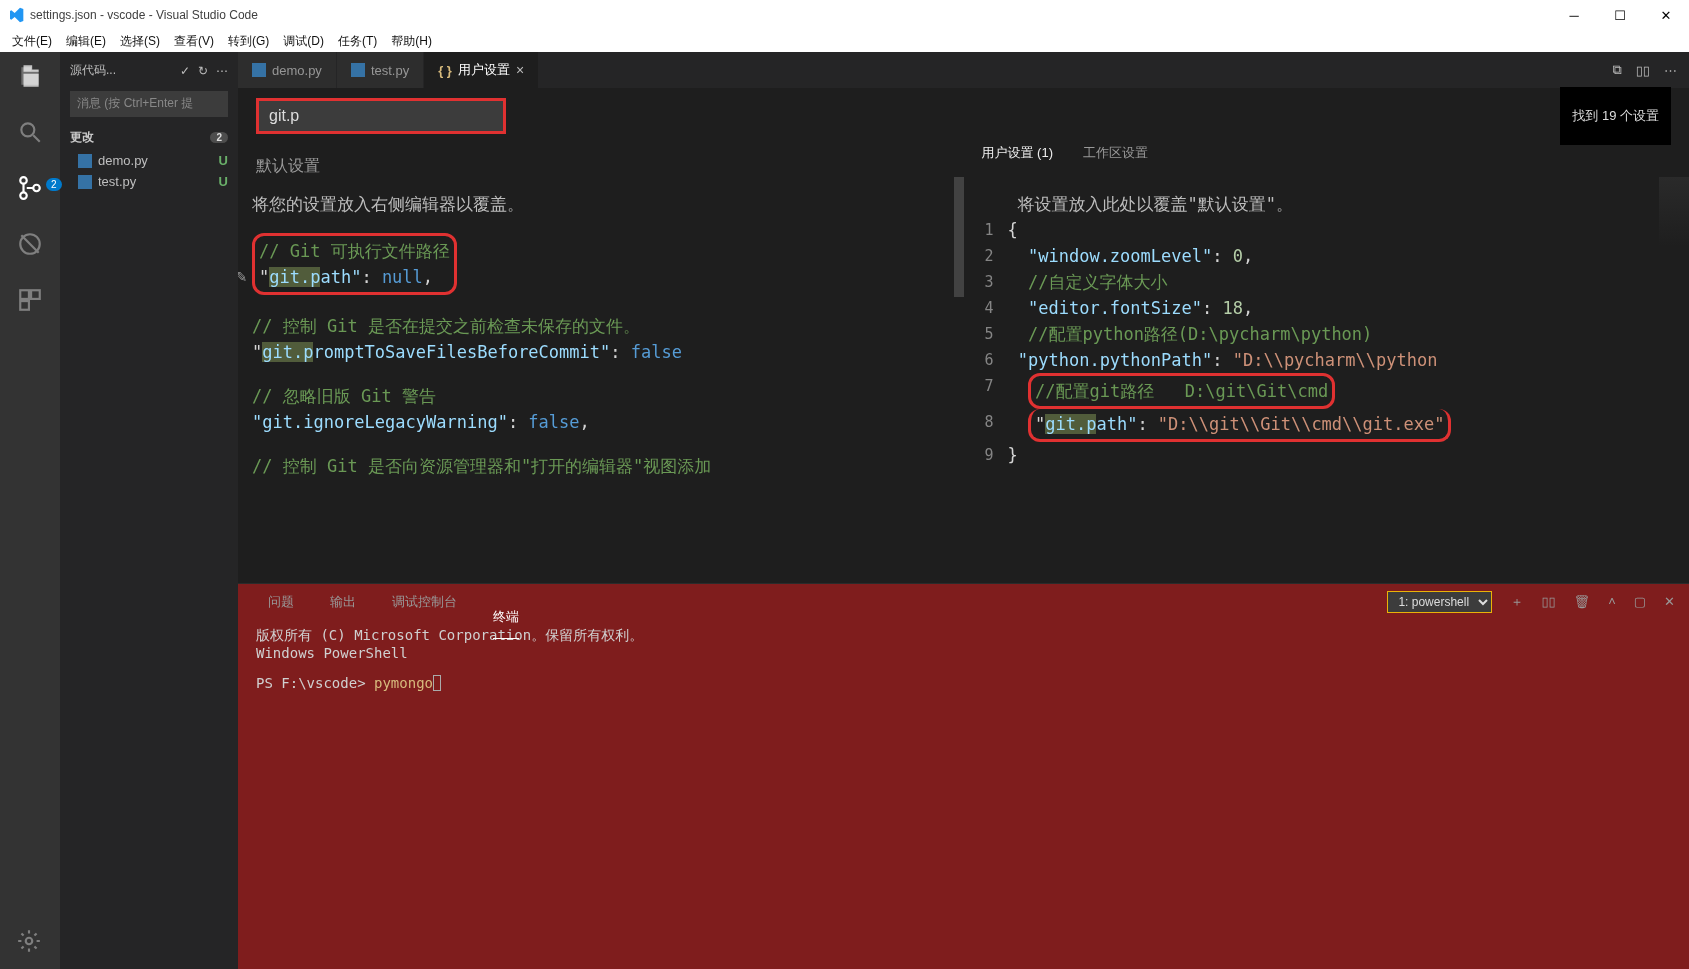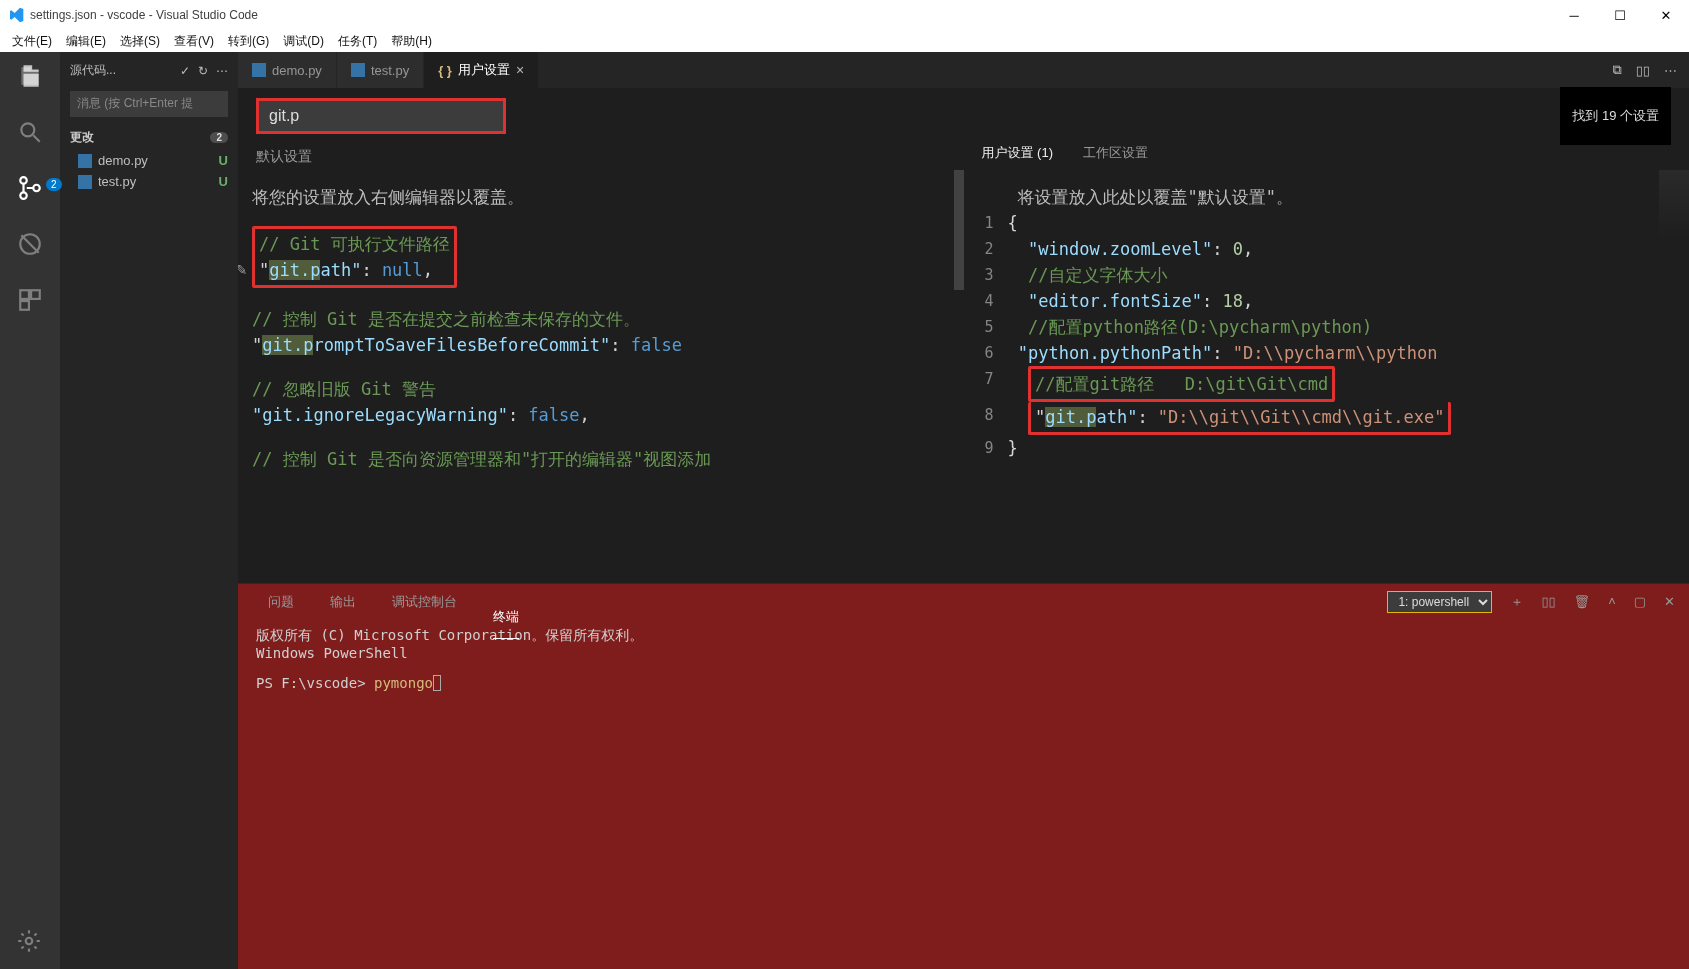--- a/index.html
+++ b/index.html
@@ -41,37 +41,37 @@
     .editorarea{ flex:1; display:flex; flex-direction:column; background:#1e1e1e; }
     .tabrow{ height:36px; background:#252526; display:flex; align-items:stretch; padding-left:0;}
     .tab{ display:flex; align-items:center; gap:6px; padding:0 14px; color:#969696; background:#2d2d2d; margin-right:1px; font-size:13px;}
     .tab.active{ background:#1e1e1e; color:#fff;}
     .tab .close{ color:#bbb; font-size:14px;}
     .tabrow .rtright{ margin-left:auto; display:flex; align-items:center; padding-right:12px; gap:14px; color:#bbb;}
     
     .searchbar{ height:56px; display:flex; align-items:center; padding:10px 18px; background:#1e1e1e;}
     .searchinput{ width:250px; height:36px; background:#3c3c3c; border:3px solid #e03131; color:#ddd; font-size:16px; padding:4px 10px; outline:none;}
     .foundlabel{ margin-left:auto; background:#000000; padding:20px 12px; color:#ddd; font-size:13px;}
-    .tabs2{ display:flex; padding:4px 18px 0 18px; gap:40px; font-size:14px; color:#999;}
+    .tabs2{ display:flex; padding:4px 18px 0 18px; gap:40px; font-size:16px; color:#999;margin-top:8px;}
     
     .split{ flex:1; display:flex; min-height:0; background:#1e1e1e; position:relative;}
     .pane{ flex:1; overflow:hidden; position:relative; font-family:Consolas,monospace; }
     .pane .inner{ padding:14px 24px 14px 14px; font-size:17px; line-height:26px;}
     .pane.left{ border-right:0; }
     .vscroll{ position:absolute; top:0; right:0; width:10px; height:120px; background:#424242;}
     .pane .dim{ color:#bdbdbd;}
     .comment{ color:#6a9955;}
     .key{ color:#9cdcfe;}
     .str{ color:#ce9178;}
     .null{ color:#569cd6;text-align:right;}
     .false{ color:#569cd6;}
     .num{ color:#b5cea8;}
     .delim{ color:#d4d4d4;}
     .hl{ background:#515c3b; }
-    .redbox{ border:3px solid #e03131; padding:2px 4px; display:inline-block; border-radius:2px;}
+    .redbox{ border:3px solid #e03131; padding:2px 4px; display:inline-block; border-radius:12px;}
     .pencil{ position:absolute; left:0; top:74px; color:#999;}
     .linerow{ display:flex; }
     .gutter{ width:44px; text-align:right; color:#858585; padding-right:14px; font-size:15px; user-select:none;}
     .codecell{ flex:1; white-space:pre; }
     .paneTabs{ display:flex; gap:30px; padding:0 18px 8px 18px; font-size:13px; color:#999;}
     .paneTabs .pt.active{ color:#eee;}
     .minimap{ position:absolute; top:0; right:0; width:30px; height:70px; background:linear-gradient(#2a2a2a,#1e1e1e);}
     
     .panel{ height:386px; background:#7f1d1d; border-top:1px solid #2b2b2b; display:flex; flex-direction:column;}
     .ptabs{ height:35px; display:flex; align-items:center; padding:0 30px; gap:36px; color:#999; font-size:13px; position:relative;}

